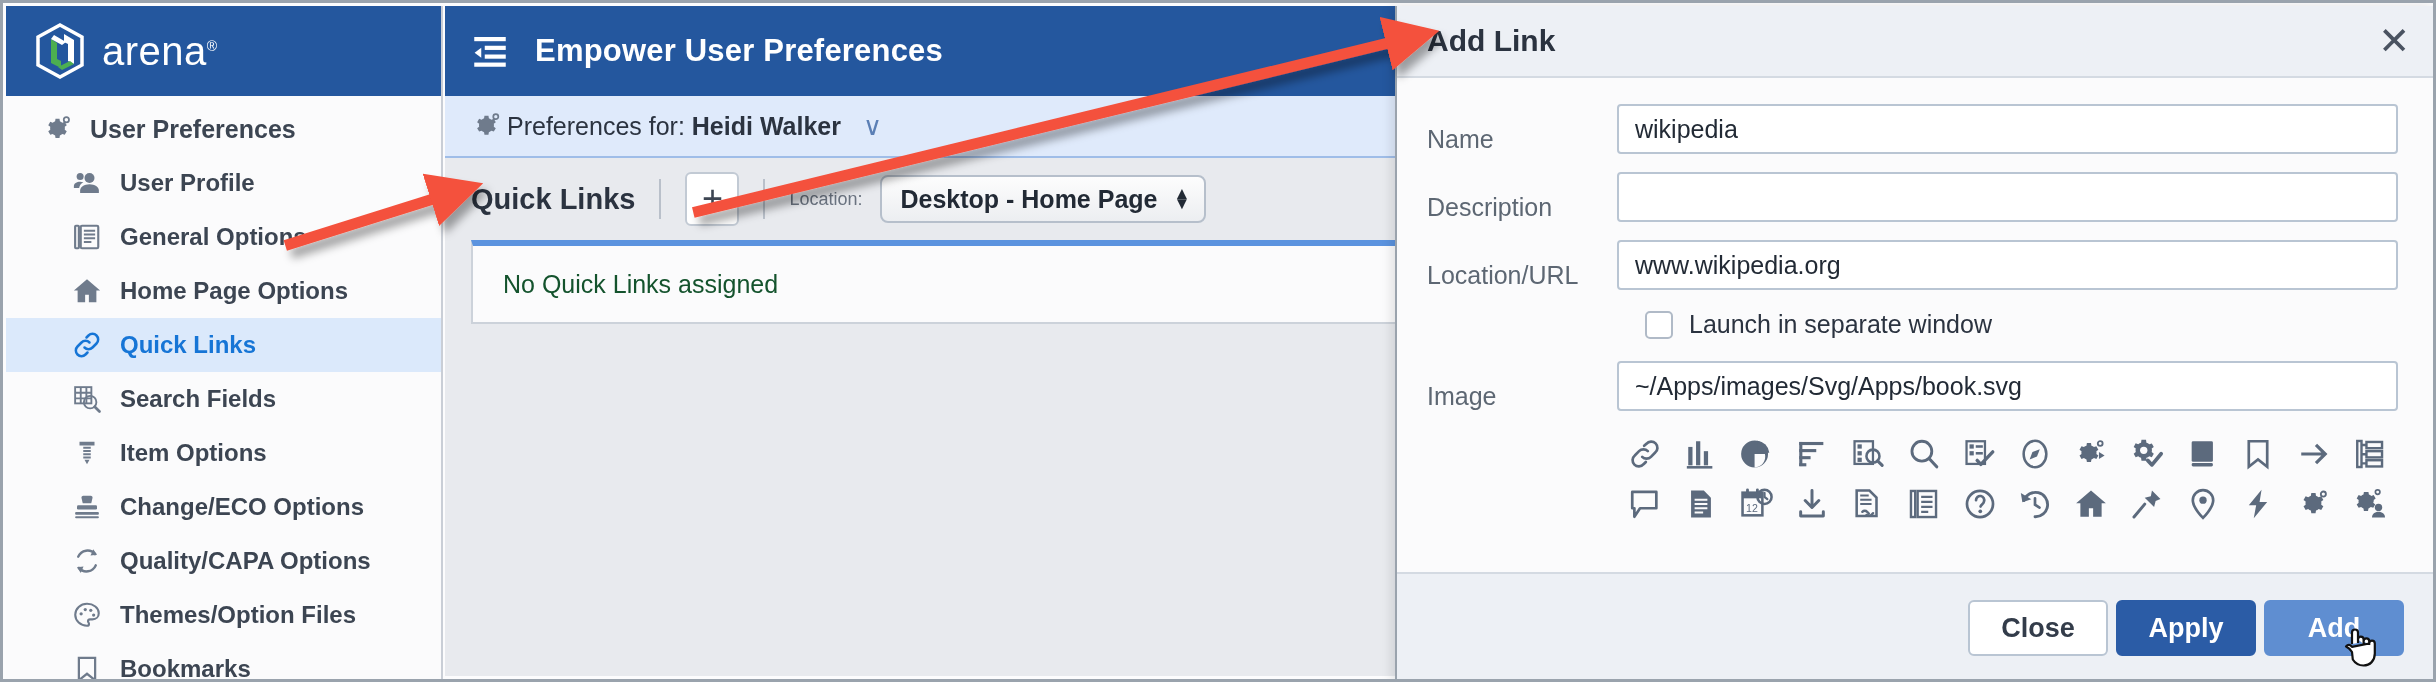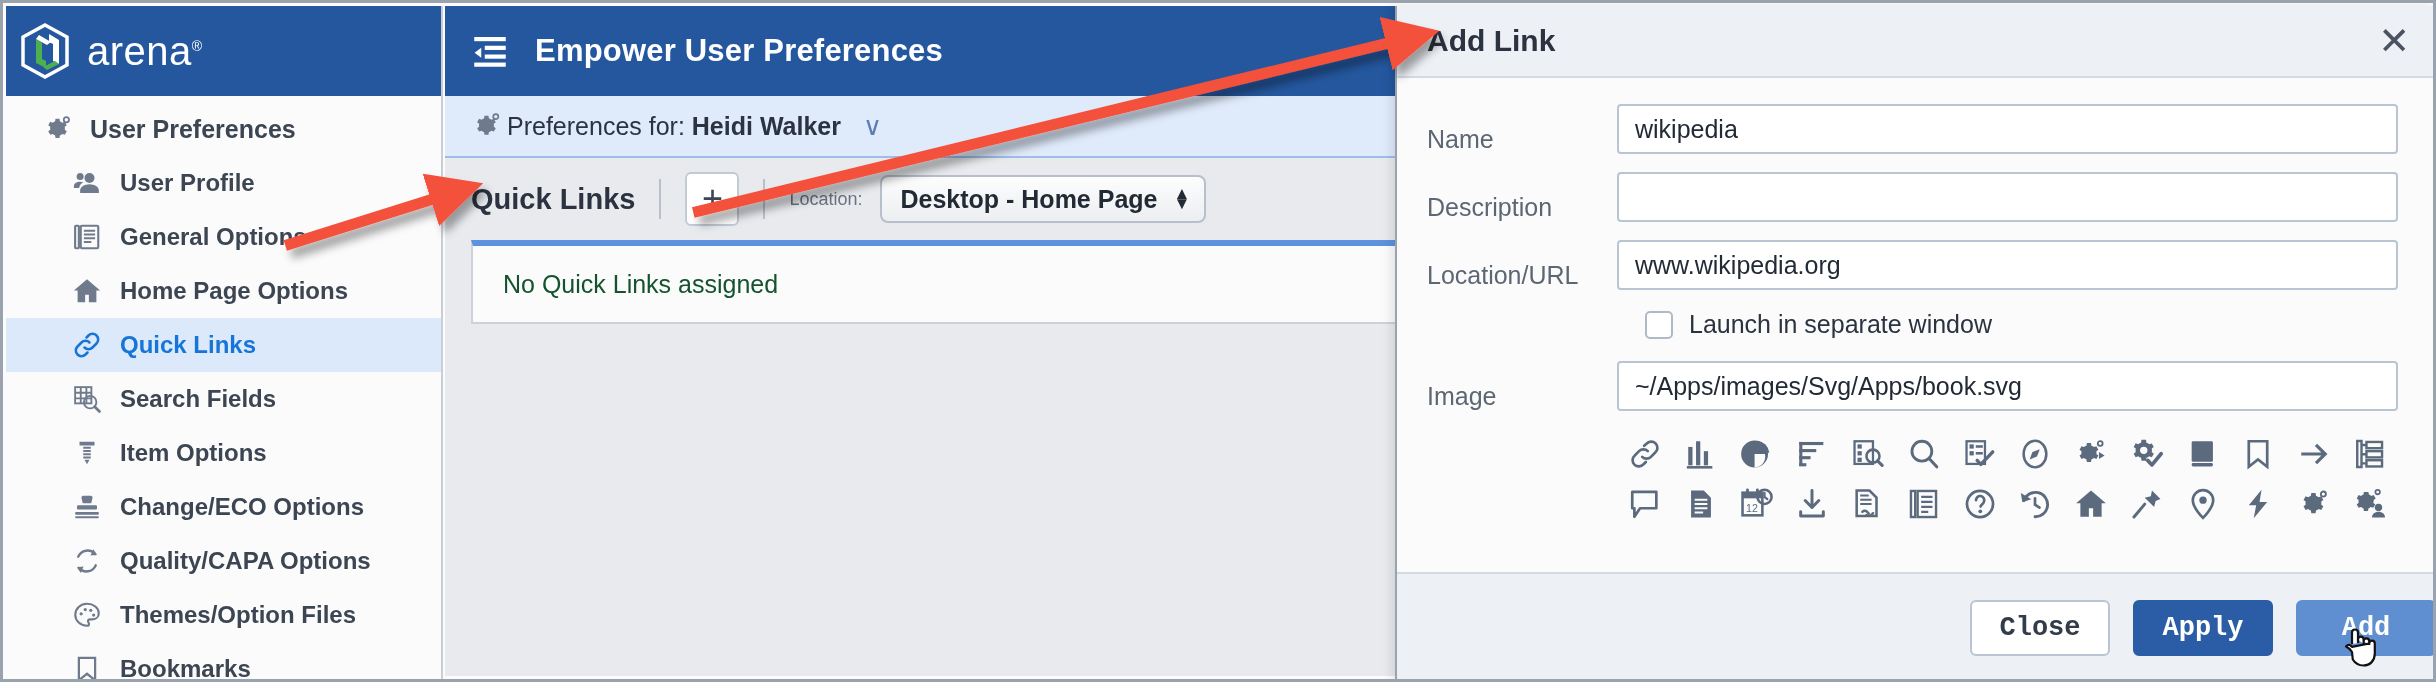--- a/index.html
+++ b/index.html
@@ -19,21 +19,21 @@
 
   
   .sidebar {
     position: absolute; left: 3px; top: 3px;
     width: 437px; height: 676px;
     background: #fbfbfc;
     border-right: 2px solid #c9ced6;
   }
   .brandbar {
     height: 90px; background: #24579e;
-    display: flex; align-items: center; padding-left: 13px;
+    display: flex; align-items: center; padding-left: 28px;
   }
   .logo-mark { width: 52px; height: 56px; position: relative; flex: none; }
   .logo-text {
     color: #ffffff; font-size: 40px; letter-spacing: 0.5px;
     margin-left: 16px; font-weight: 400; position: relative;
   }
   .logo-reg { font-size: 14px; vertical-align: super; }
 
   .nav { padding-top: 6px; }
   .nav-item {
@@ -156,21 +156,21 @@
     width: 57px; height: 50px;
     display: flex; align-items: center; justify-content: center;
     color: #5c6a7d;
   }
   .icon-cell svg { width: 34px; height: 34px; fill: currentColor; }
 
   .dlg-foot {
     height: 110px; background: #edf0f5;
     border-top: 2px solid #d4dae2;
     display: flex; align-items: center; justify-content: flex-end;
-    gap: 23px; position: relative; font-family: Liberation Mono, monospace;
+    padding-right: 32px; gap: 8px; position: relative;
   }
   .btn {
     height: 56px; min-width: 140px; border-radius: 6px;
     display: flex; align-items: center; justify-content: center;
     font-size: 27px; font-weight: 700;
   }
   .btn-close { background: #ffffff; border: 2px solid #b9c5d3; color: #333c4a; }
   .btn-apply { background: #2b5ca6; color: #ffffff; border: 2px solid #2b5ca6; }
   .btn-add   { background: #5f8ed1; color: #ffffff; border: 2px solid #5f8ed1; }
 

